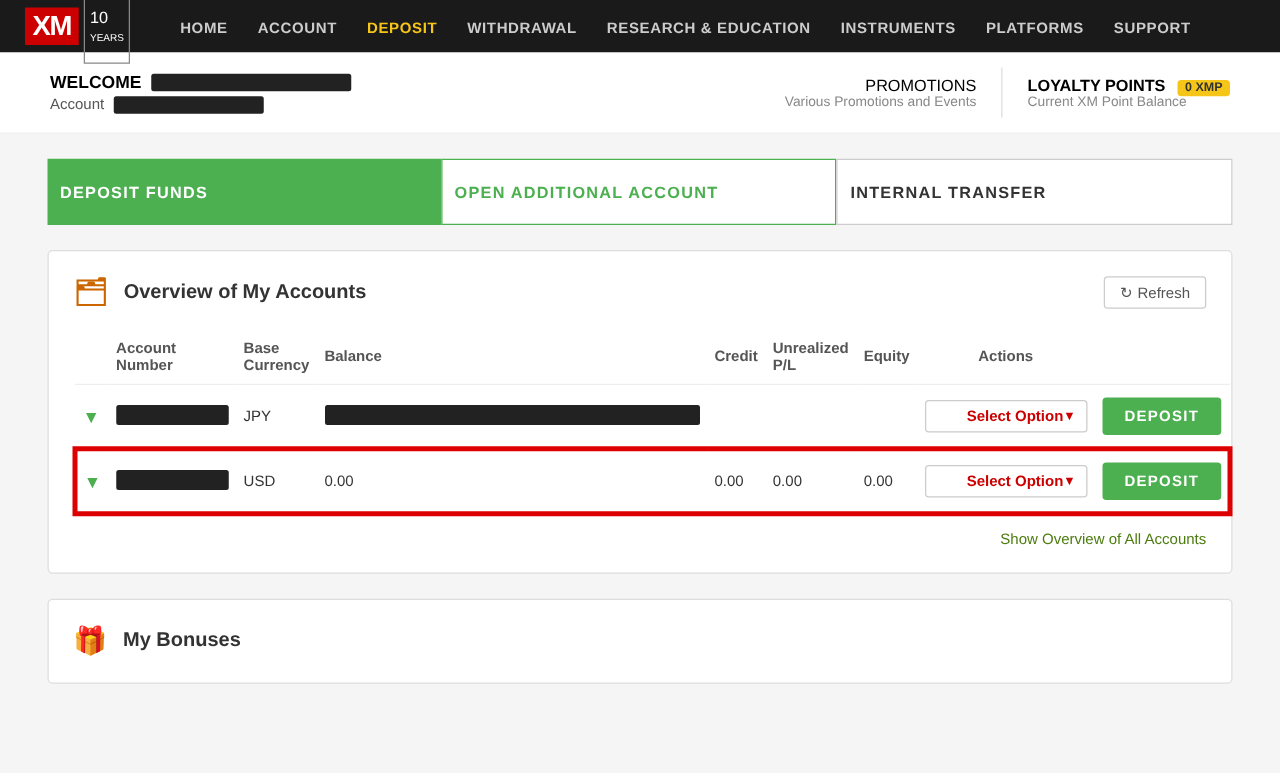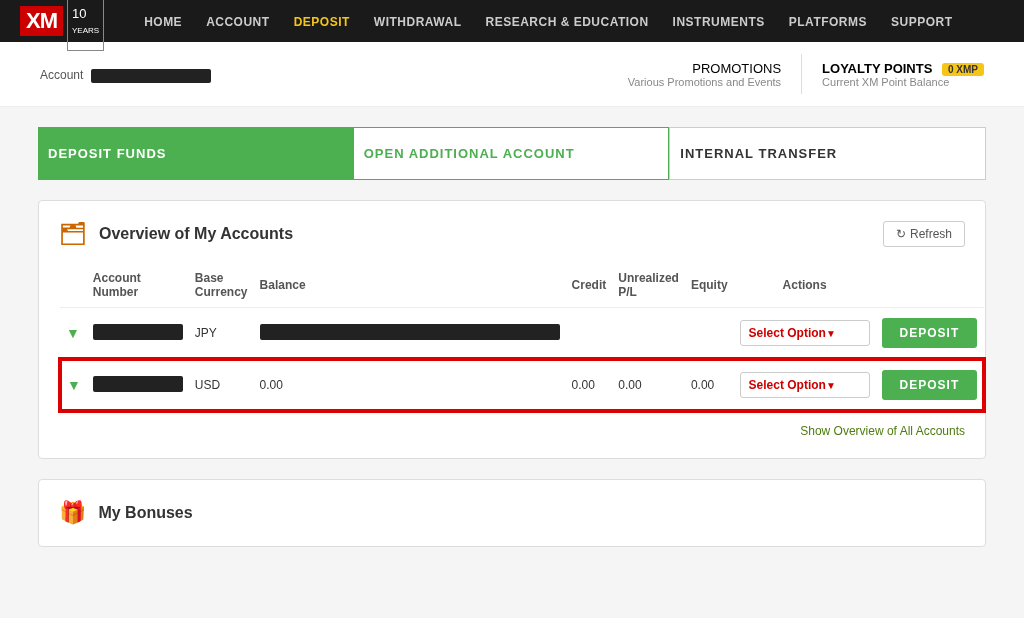--- a/index.html
+++ b/index.html
@@ -207,21 +207,21 @@
       border-radius: 2px;
     }
     .select-option-dropdown {
       display: flex;
       align-items: center;
       border: 1px solid #ccc;
       border-radius: 3px;
       padding: 5px 8px;
       cursor: pointer;
       min-width: 130px;
-      justify-content: flex-start;
+      justify-content: flex-end;
       background: white;
     }
     .select-option-text { color: #cc0000; font-size: 12px; font-weight: bold; }
     .select-arrow { color: #cc0000; font-size: 10px; }
     .deposit-btn {
       background: #4caf50;
       color: white;
       font-weight: bold;
       font-size: 12px;
       padding: 8px 18px;
@@ -257,20 +257,24 @@
     <li><a href="#">WITHDRAWAL</a></li>
     <li><a href="#">RESEARCH &amp; EDUCATION</a></li>
     <li><a href="#">INSTRUMENTS</a></li>
     <li><a href="#">PLATFORMS</a></li>
     <li><a href="#">SUPPORT</a></li>
   </ul>
 </nav>
 
 <div class="header-bar">
   <div class="welcome-block">
+    <div class="welcome-title">
+      <span>WELCOME</span>
+      <span class="account-id"></span>
+    </div>
     <div style="font-size:12px; color:#555; margin-top:3px;">
       <span>Account</span>
       <span class="account-id" style="width:120px;"></span>
     </div>
   </div>
   <div class="header-right">
     <div class="promo-block">
       <div class="label">PROMOTIONS</div>
       <div class="sub">Various Promotions and Events</div>
     </div>

